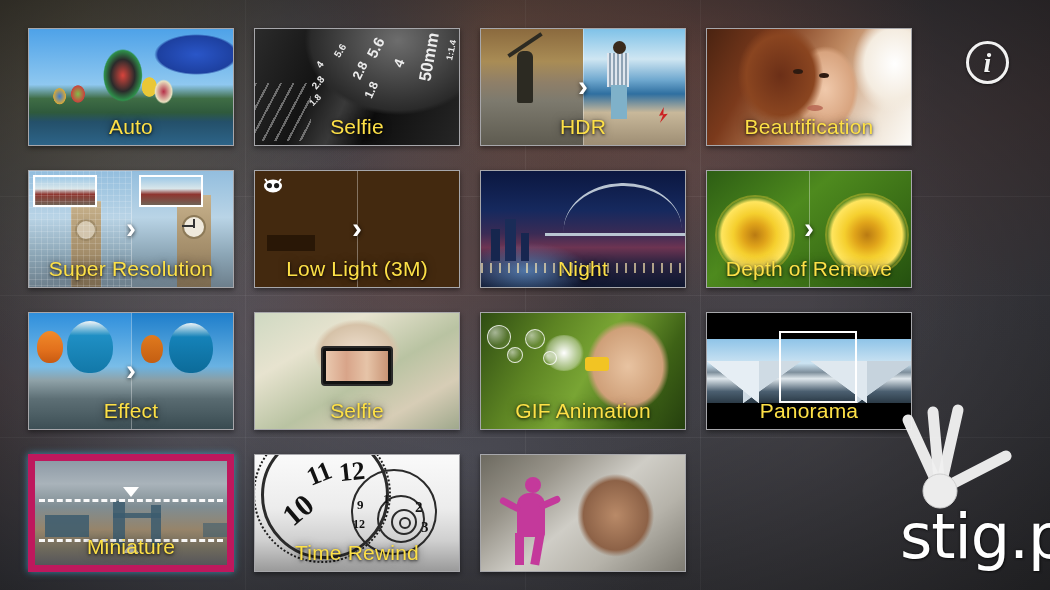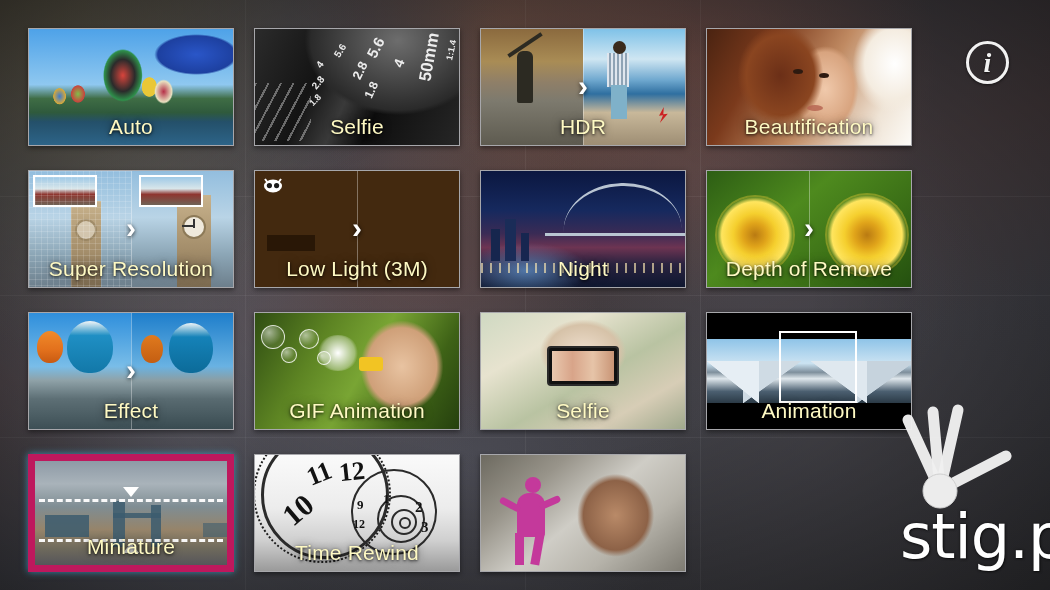--- a/index.html
+++ b/index.html
@@ -48,21 +48,21 @@
     position:relative; overflow:hidden;
     border:1px solid rgba(222,222,226,.72);
     box-shadow:0 2px 5px rgba(0,0,0,.45);
     background:#1b1b1d;
     cursor:pointer;
   }
   .tile.selected{ border:7px solid #be185d; box-shadow:0 0 7px rgba(63,185,234,.65); }
   .thumb{ position:absolute; inset:0; }
   .label{
     position:absolute; left:0; right:0; bottom:8px;
-    text-align:center; color:#fef9c3;
+    text-align:center; color:#fde047;
     font-size:21px; letter-spacing:.2px; line-height:1;
     text-shadow:0 1px 3px rgba(0,0,0,.85), 0 0 9px rgba(0,0,0,.55);
     white-space:nowrap;
   }
   .chev{
     position:absolute; left:50%; top:50%; transform:translate(-50%,-50%);
     width:18px; height:30px; color:#fff; font-size:30px; line-height:28px;
     font-weight:700; text-align:center;
     text-shadow:0 1px 4px rgba(0,0,0,.8);
   }
@@ -371,49 +371,49 @@
            background:linear-gradient(180deg,#e07a1e 0%,#c45e12 100%);"></div>
       <div class="bal" style="left:140px;top:10px;width:44px;height:50px;
            background:linear-gradient(180deg,#eef4f7 0%,#1582b8 28%,#0c6b99 100%);"></div>
       <div class="split-line"></div>
     </div>
     <div class="chev"></div>
     <div class="label">Effect</div>
   </div>
 
   <div class="tile">
+    <div class="thumb t-selfie">
+      <div class="phone">
+          <div class="scr"></div>
+        </div>
+    </div>
+    <div class="label">Selfie</div>
+  </div>
+
+  <div class="tile">
     <div class="thumb t-gif">
       <div class="bub" style="left:6px;top:12px;width:24px;height:24px;"></div>
       <div class="bub" style="left:26px;top:34px;width:16px;height:16px;"></div>
       <div class="bub" style="left:44px;top:16px;width:20px;height:20px;"></div>
       <div class="bub" style="left:62px;top:38px;width:14px;height:14px;"></div>
       <div style="position:absolute;left:62px;top:22px;width:42px;height:36px;border-radius:50%;
                   background:radial-gradient(circle,#fff 0%,rgba(255,255,255,.35) 60%,rgba(255,255,255,0) 72%);"></div>
       <div style="position:absolute;left:104px;top:44px;width:24px;height:14px;background:#f2c423;
                   border-radius:3px;"></div>
     </div>
     <div class="label">GIF Animation</div>
   </div>
 
   <div class="tile">
-    <div class="thumb t-selfie">
-      <div class="phone">
-          <div class="scr"></div>
-        </div>
-    </div>
-    <div class="label">Selfie</div>
-  </div>
-
-  <div class="tile">
     <div class="thumb t-pano">
       <div class="strip"></div>
       <div class="peaks"></div>
       <div class="vf"></div>
     </div>
-    <div class="label">Animation</div>
+    <div class="label">Panorama</div>
   </div>
 
   <div class="tile selected">
     <div class="thumb t-mini">
       <div class="struct" style="left:10px;top:54px;width:44px;height:22px;"></div>
       <div class="struct" style="left:78px;top:40px;width:12px;height:46px;"></div>
       <div class="struct" style="left:116px;top:44px;width:10px;height:42px;"></div>
       <div class="struct" style="left:78px;top:52px;width:48px;height:5px;"></div>
       <div class="struct" style="left:168px;top:62px;width:26px;height:14px;opacity:.7;"></div>
       <div class="dash" style="top:38px;"></div>

